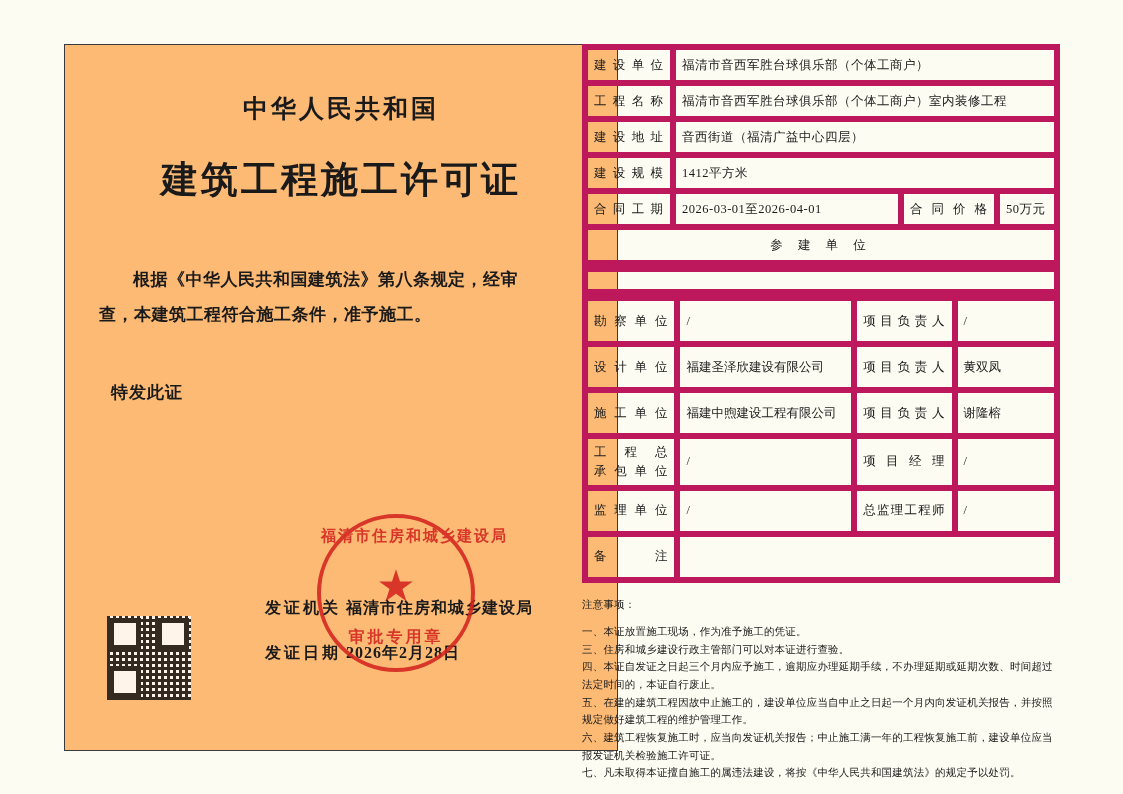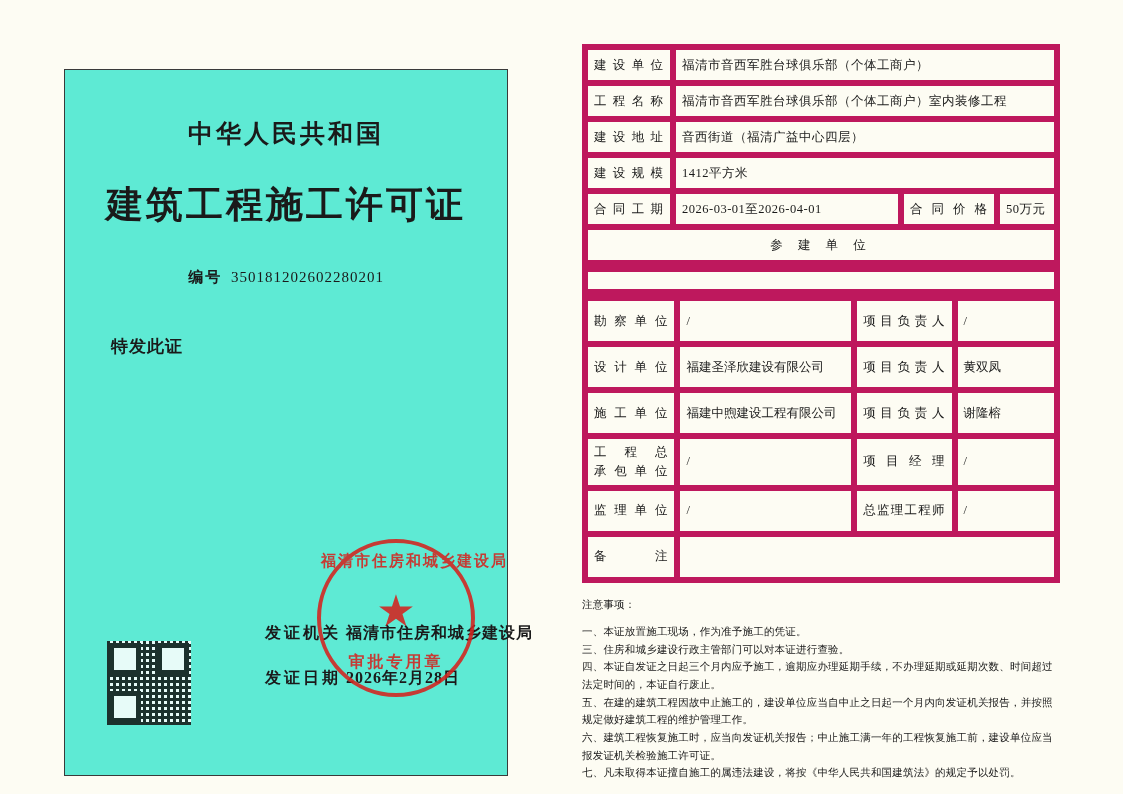--- a/index.html
+++ b/index.html
@@ -19,26 +19,25 @@
     width: 1123px;
     height: 794px;
     background: #fdfcf3;
     box-sizing: border-box;
   }
   
   .left-panel {
     position: absolute;
     left: 64px;
     top: 44px;
-    width: 444px;
+    width: 554px;
     height: 707px;
     border: 1.5px solid #3a3a3a;
     box-sizing: border-box;
-    background: #5eead4;
-    margin-top: 25px;
+    background: #fdba74;
   }
   .cert-country {
     text-align: center;
     font-size: 25px;
     font-weight: bold;
     letter-spacing: 3px;
     margin-top: 47px;
   }
   .cert-title {
     text-align: center;
@@ -234,23 +233,23 @@
   }
 </style>
 </head>
 <body>
 
 <div class="page">
 
   <div class="left-panel">
     <div class="cert-country">中华人民共和国</div>
     <div class="cert-title">建筑工程施工许可证</div>
-    <div class="cert-number">
-      <span class="num-label">编号</span>
-      <span>350181202602280201</span>
+    <div class="cert-body">
+      <span class="indent"></span><span>根据《中华人民共和国建筑法》第八条规定，经审</span><br>
+      <span>查，本建筑工程符合施工条件，准予施工。</span>
     </div>
     <div class="cert-issue">特发此证</div>
 
     <div class="sign-block">
       <div class="sign-row">
         <span class="lbl">发证机关</span>
         <span>福清市住房和城乡建设局</span>
       </div>
       <div class="sign-row">
         <span class="lbl">发证日期</span>

